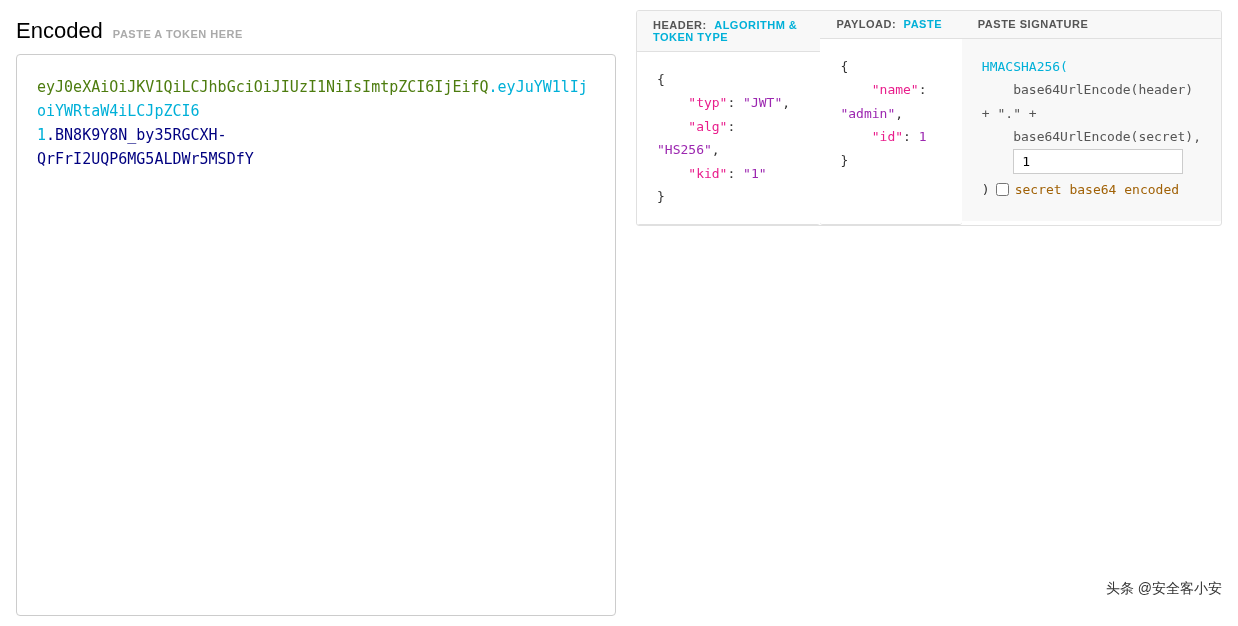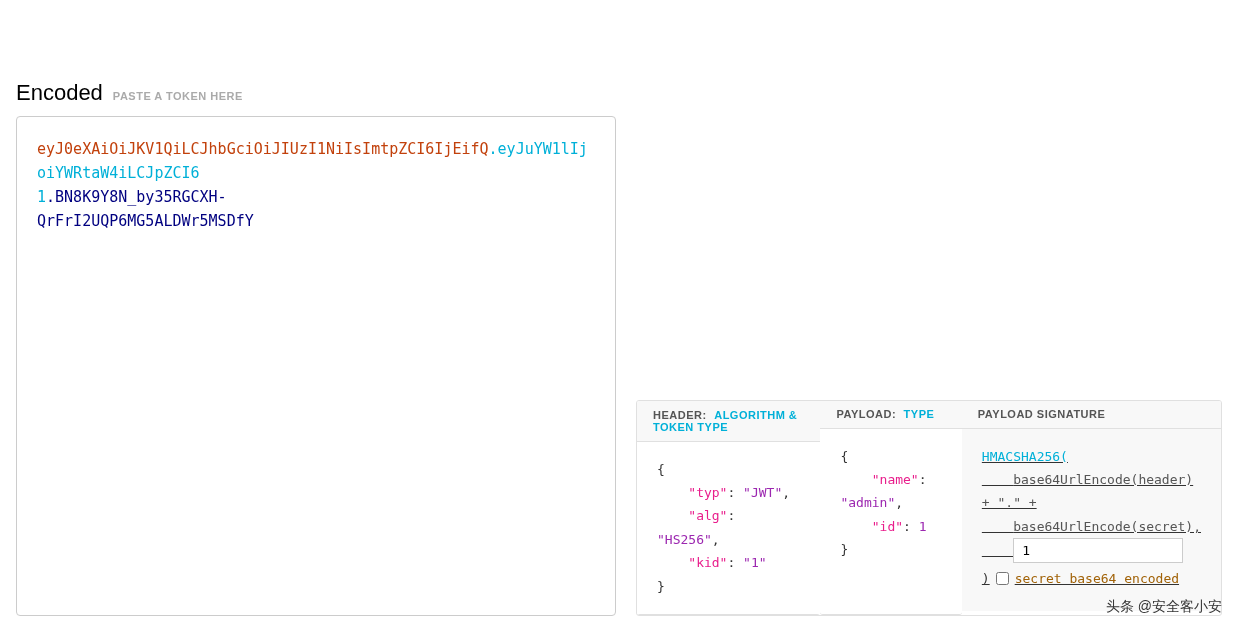--- a/index.html
+++ b/index.html
@@ -8,21 +8,20 @@
       background: #fff;
       color: #333;
       font-size: 14px;
     }
     .container {
       display: flex;
       width: 1238px;
       min-height: 626px;
       padding: 10px 16px;
       gap: 20px;
-      align-items: flex-end;
     }
     .left-panel {
       flex: 0 0 600px;
       display: flex;
       flex-direction: column;
     }
     .right-panel {
       flex: 1;
       display: flex;
       flex-direction: column;
@@ -49,21 +48,21 @@
       border: 1px solid #ccc;
       border-radius: 4px;
       padding: 20px;
       flex: 1;
       min-height: 500px;
       font-family: monospace;
       font-size: 15px;
       line-height: 1.6;
       word-break: break-all;
     }
-    .token-part1 { color: #c2410c; }
+    .token-part1 { color: #4d7c0f; }
     .token-part2 { color: #00b0d8; }
     .token-part3 { color: #000080; }
     .decoded-section {
       border: 1px solid #e0e0e0;
       border-radius: 3px;
       margin-bottom: 0;
     }
     .decoded-section + .decoded-section {
       margin-top: -1px;
     }
@@ -100,21 +99,20 @@
       font-weight: bold;
       color: #555;
       letter-spacing: 0.5px;
     }
     .verify-body {
       padding: 16px 20px;
       font-family: monospace;
       font-size: 13px;
       line-height: 1.8;
       background: #f8f8f8;
-      text-decoration: underline;
     }
     .verify-fn { color: #00b0d8; }
     .verify-text { color: #555; }
     .verify-input {
       border: 1px solid #ccc;
       padding: 4px 8px;
       font-family: monospace;
       font-size: 13px;
       width: 170px;
       display: inline-block;
@@ -124,21 +122,21 @@
       align-items: center;
       gap: 6px;
       padding: 4px 0;
     }
     .verify-footer .secret-link {
       color: #a16207;
       text-decoration: none;
     }
     .watermark {
       position: fixed;
-      bottom: 10px;
+      bottom: 28px;
       right: 16px;
       font-size: 14px;
       color: #333;
     }
     .sections-wrapper {
       display: flex;
       flex-direction: row;
       gap: 0;
       border: 1px solid #e0e0e0;
       border-radius: 3px;
@@ -181,33 +179,33 @@
           &nbsp;&nbsp;&nbsp;&nbsp;<span class="json-key">"typ"</span><span>: </span><span class="json-value-str">"JWT"</span><span>,</span><br>
           &nbsp;&nbsp;&nbsp;&nbsp;<span class="json-key">"alg"</span><span>: </span><span class="json-value-str">"HS256"</span><span>,</span><br>
           &nbsp;&nbsp;&nbsp;&nbsp;<span class="json-key">"kid"</span><span>: </span><span class="json-value-str">"1"</span><br>
           <span class="json-brace">}</span>
         </div>
       </div>
 
       <div class="decoded-section">
         <div class="decoded-header">
           <span>PAYLOAD:</span>
-          <span class="header-sub">TYPE</span>
+          <span class="header-sub">PASTE</span>
         </div>
         <div class="decoded-body">
           <span class="json-brace">{</span><br>
           &nbsp;&nbsp;&nbsp;&nbsp;<span class="json-key">"name"</span><span>: </span><span class="json-value-str">"admin"</span><span>,</span><br>
           &nbsp;&nbsp;&nbsp;&nbsp;<span class="json-key">"id"</span><span>: </span><span class="json-value-num">1</span><br>
           <span class="json-brace">}</span>
         </div>
       </div>
 
       <div class="decoded-section">
         <div class="decoded-header verify-header">
-          <span>PAYLOAD SIGNATURE</span>
+          <span>PASTE SIGNATURE</span>
         </div>
         <div class="verify-body">
           <span class="verify-fn">HMACSHA256(</span><br>
           &nbsp;&nbsp;&nbsp;&nbsp;<span class="verify-text">base64UrlEncode(header) + "." +</span><br>
           &nbsp;&nbsp;&nbsp;&nbsp;<span class="verify-text">base64UrlEncode(secret),</span><br>
           &nbsp;&nbsp;&nbsp;&nbsp;<input class="verify-input" type="text" value="1" style=""><br>
           <div class="verify-footer">
             <span>)</span>
             <input type="checkbox" style="">
             <a href="#" class="secret-link">secret base64 encoded</a>

